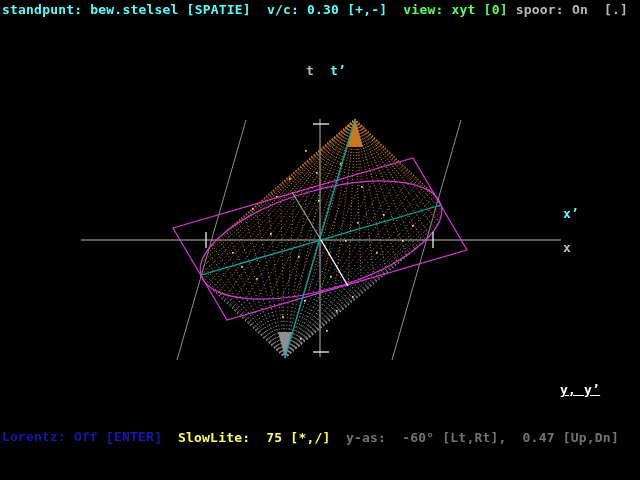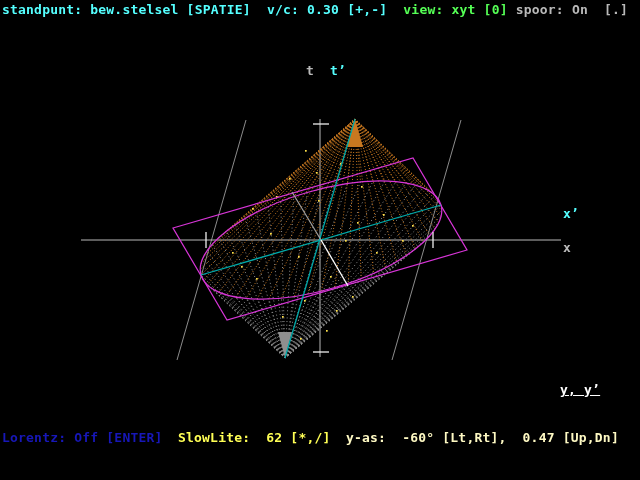--- a/index.html
+++ b/index.html
@@ -183,17 +183,17 @@
 
   <div id="topbar" class="row"><span style="color: rgb(85, 255, 255);">standpunt: bew.stelsel [SPATIE]  v/c: 0.30 [+,-]  </span><span style="color: rgb(85, 255, 85);">view: xyt [0] </span><span style="color: rgb(185, 185, 185);">spoor: On  [.]</span></div>
 
 
   <span id="lbl-t" class="row" style="color: rgb(185, 185, 185);">t</span>
   <span id="lbl-tp" class="row" style="color: rgb(85, 255, 255);">t’</span>
   <span id="lbl-xp" class="row" style="color: rgb(85, 255, 255);">x’</span>
   <span id="lbl-x" class="row" style="color: rgb(185, 185, 185);">x</span>
   <span id="lbl-y" class="row" style="color: rgb(255, 255, 255);">y, y’</span>
 
-  <span id="st-lorentz" class="row" style="color: rgb(23, 23, 184);">Lorentz: Off [ENTER]</span>
-  <span id="st-slowlite" class="row" style="color: rgb(255, 255, 85);">SlowLite:  62 [*,/]</span>
-  <span id="st-yas" class="row" style="color: #fef9c3;">y-as:  -60° [Lt,Rt],  0.47 [Up,Dn]</span>
+  <span id="st-lorentz" class="row" style="color: rgb(23, 23, 184); font-family: Liberation Mono, monospace;">Lorentz: Off [ENTER]</span>
+  <span id="st-slowlite" class="row" style="color: rgb(255, 255, 85);">SlowLite:  75 [*,/]</span>
+  <span id="st-yas" class="row" style="color: #737373;">y-as:  -60° [Lt,Rt],  0.47 [Up,Dn]</span>
 
 </div>
 
 </body></html>

